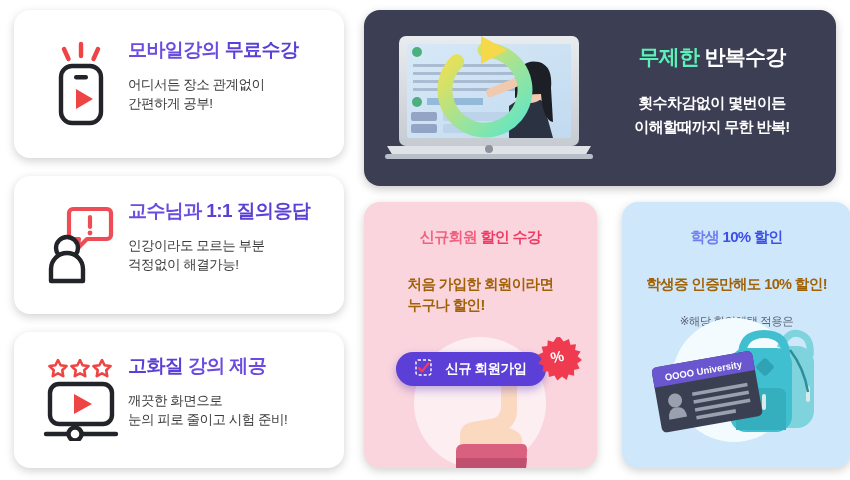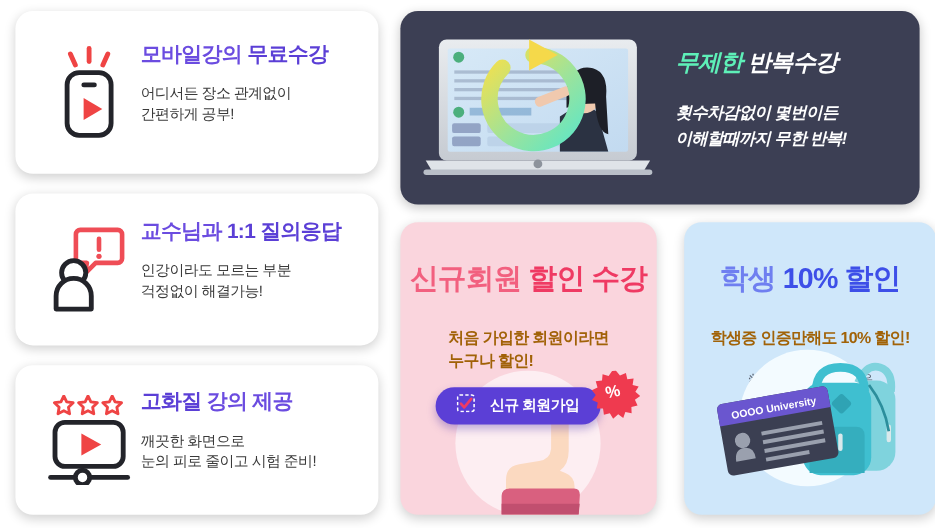--- a/index.html
+++ b/index.html
@@ -28,28 +28,28 @@
   }
   .feat-title .hl{font-weight:900;color:#5b3fd6;}
   .feat-desc{
     font-size:13.5px;color:#3a3a3a;line-height:1.45;letter-spacing:-0.5px;
     white-space:pre-line;
   }
 
   
   .dark-inner{display:flex;align-items:center;height:100%;}
   .laptop-wrap{flex:0 0 250px;display:flex;align-items:center;justify-content:center;}
-  .dark-text{flex:1;text-align:left;padding-right:26px;font-style:italic;}
+  .dark-text{flex:1;text-align:center;padding-right:26px;}
   .dark-title{font-size:21px;font-weight:800;color:#ffffff;letter-spacing:-0.7px;margin:0 0 20px 0;}
   .dark-title .hl{color:#5ef0b8;}
   .dark-desc{font-size:15px;color:#ffffff;line-height:1.55;letter-spacing:-0.6px;white-space:pre-line;font-weight:600;}
 
   
   .promo{height:100%;display:flex;flex-direction:column;align-items:center;padding-top:22px;box-sizing:border-box;position:relative;overflow:hidden;}
-  .promo-title{font-size:26px;font-weight:800;letter-spacing:-0.7px;margin:12px 0 12px 0;}
+  .promo-title{font-size:15px;font-weight:800;letter-spacing:-0.7px;margin:4px 0 12px 0;}
   .promo-title.pinkc{color:#f2607f;}
   .promo-title.pinkc .hl{color:#ef3a63;font-weight:900;}
   .promo-title.bluec{color:#6f7ff0;}
   .promo-title.bluec .hl{color:#3d4fe8;font-weight:900;}
   .promo-desc{font-size:14.5px;color:#a16207;line-height:1.45;letter-spacing:-0.6px;text-align:left;white-space:pre-line;font-weight:600;}
   .promo-note{font-size:11.5px;color:#5b6472;line-height:1.4;letter-spacing:-0.5px;text-align:center;white-space:pre-line;margin-top:4px;}
 
   .art{position:absolute;bottom:0;left:0;right:0;height:150px;}
 
   .signup-btn{

